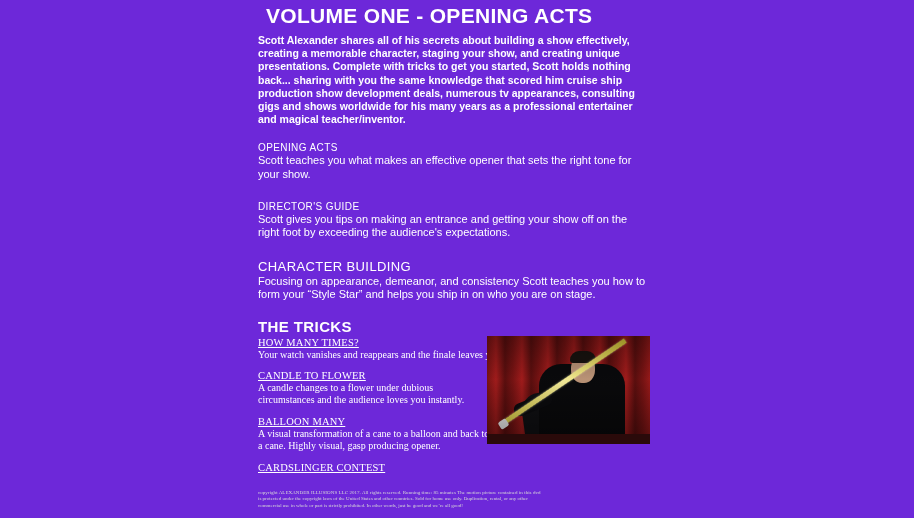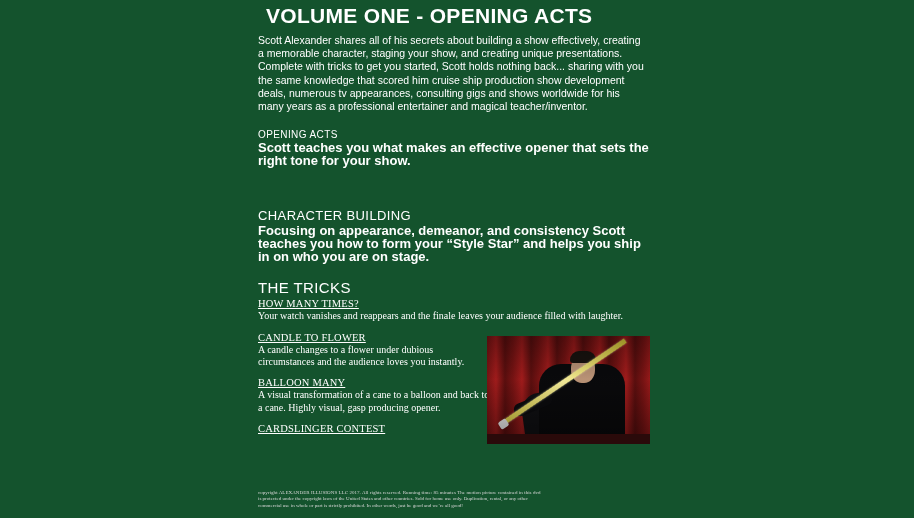--- a/index.html
+++ b/index.html
@@ -11,69 +11,70 @@
     width: 914px;
     height: 518px;
     overflow: hidden;
     font-family: "Liberation Sans", sans-serif;
     color: #ffffff;
   }
   .page {
     position: relative;
     width: 914px;
     height: 518px;
-    background: #14532d;
+    background: #6d28d9;
   }
   .content {
     position: absolute;
     left: 258px;
     top: 0px;
     width: 392px;
     height: 518px;
   }
   .vol-title {
     font-size: 21px;
     font-weight: bold;
     letter-spacing: 0.3px;
     margin: 4px 0 6px 8px;
     color: #ffffff;
     white-space: nowrap;
   }
   .intro {
     font-size: 10.5px;
-    font-weight: normal;
+    font-weight: bold;
     line-height: 13.2px;
     color: #ffffff;
     margin: 0 0 10px 0;
     width: 388px;
   }
   .sec-head {
     font-size: 10px;
     font-weight: normal;
     letter-spacing: 0.4px;
     color: #ffffff;
     margin: 0 0 1px 0;
   }
   .sec-head.big {
     font-size: 13px;
   }
   .sec-body {
-    font-size: 13px;
-    font-weight: bold;
+    font-size: 11px;
+    font-weight: normal;
     line-height: 13.2px;
     color: #ffffff;
     margin: 0;
   }
   .sp-16 { height: 16px; }
   .sp-20 { height: 20px; }
   .sp-6  { height: 6px; }
   .tricks-head {
     font-size: 15px;
     letter-spacing: 0.4px;
     margin: 0 0 2px 0;
+    font-weight: bold;
   }
   .trick {
     margin-bottom: 9px;
     font-family: Liberation Serif, serif;
   }
   .trick-name {
     font-size: 10.5px;
     font-weight: normal;
     text-decoration: underline;
     color: #ffffff;
@@ -215,20 +216,24 @@
 
     <div class="sp-6"></div>
 
     <div>
       <div class="sec-head">OPENING ACTS</div>
       <div class="sec-body">Scott teaches you what makes an effective opener that sets the right tone for your show.</div>
     </div>
 
     <div class="sp-20"></div>
 
+    <div>
+      <div class="sec-head">DIRECTOR'S GUIDE</div>
+      <div class="sec-body">Scott gives you tips on making an entrance and getting your show off on the right foot by exceeding the audience's expectations.</div>
+    </div>
 
     <div class="sp-20"></div>
 
     <div>
       <div class="sec-head big">CHARACTER BUILDING</div>
       <div class="sec-body">Focusing on appearance, demeanor, and consistency Scott teaches you how to form your “Style Star” and helps you ship in on who you are on stage.</div>
     </div>
 
     <div class="sp-16"></div>
 

